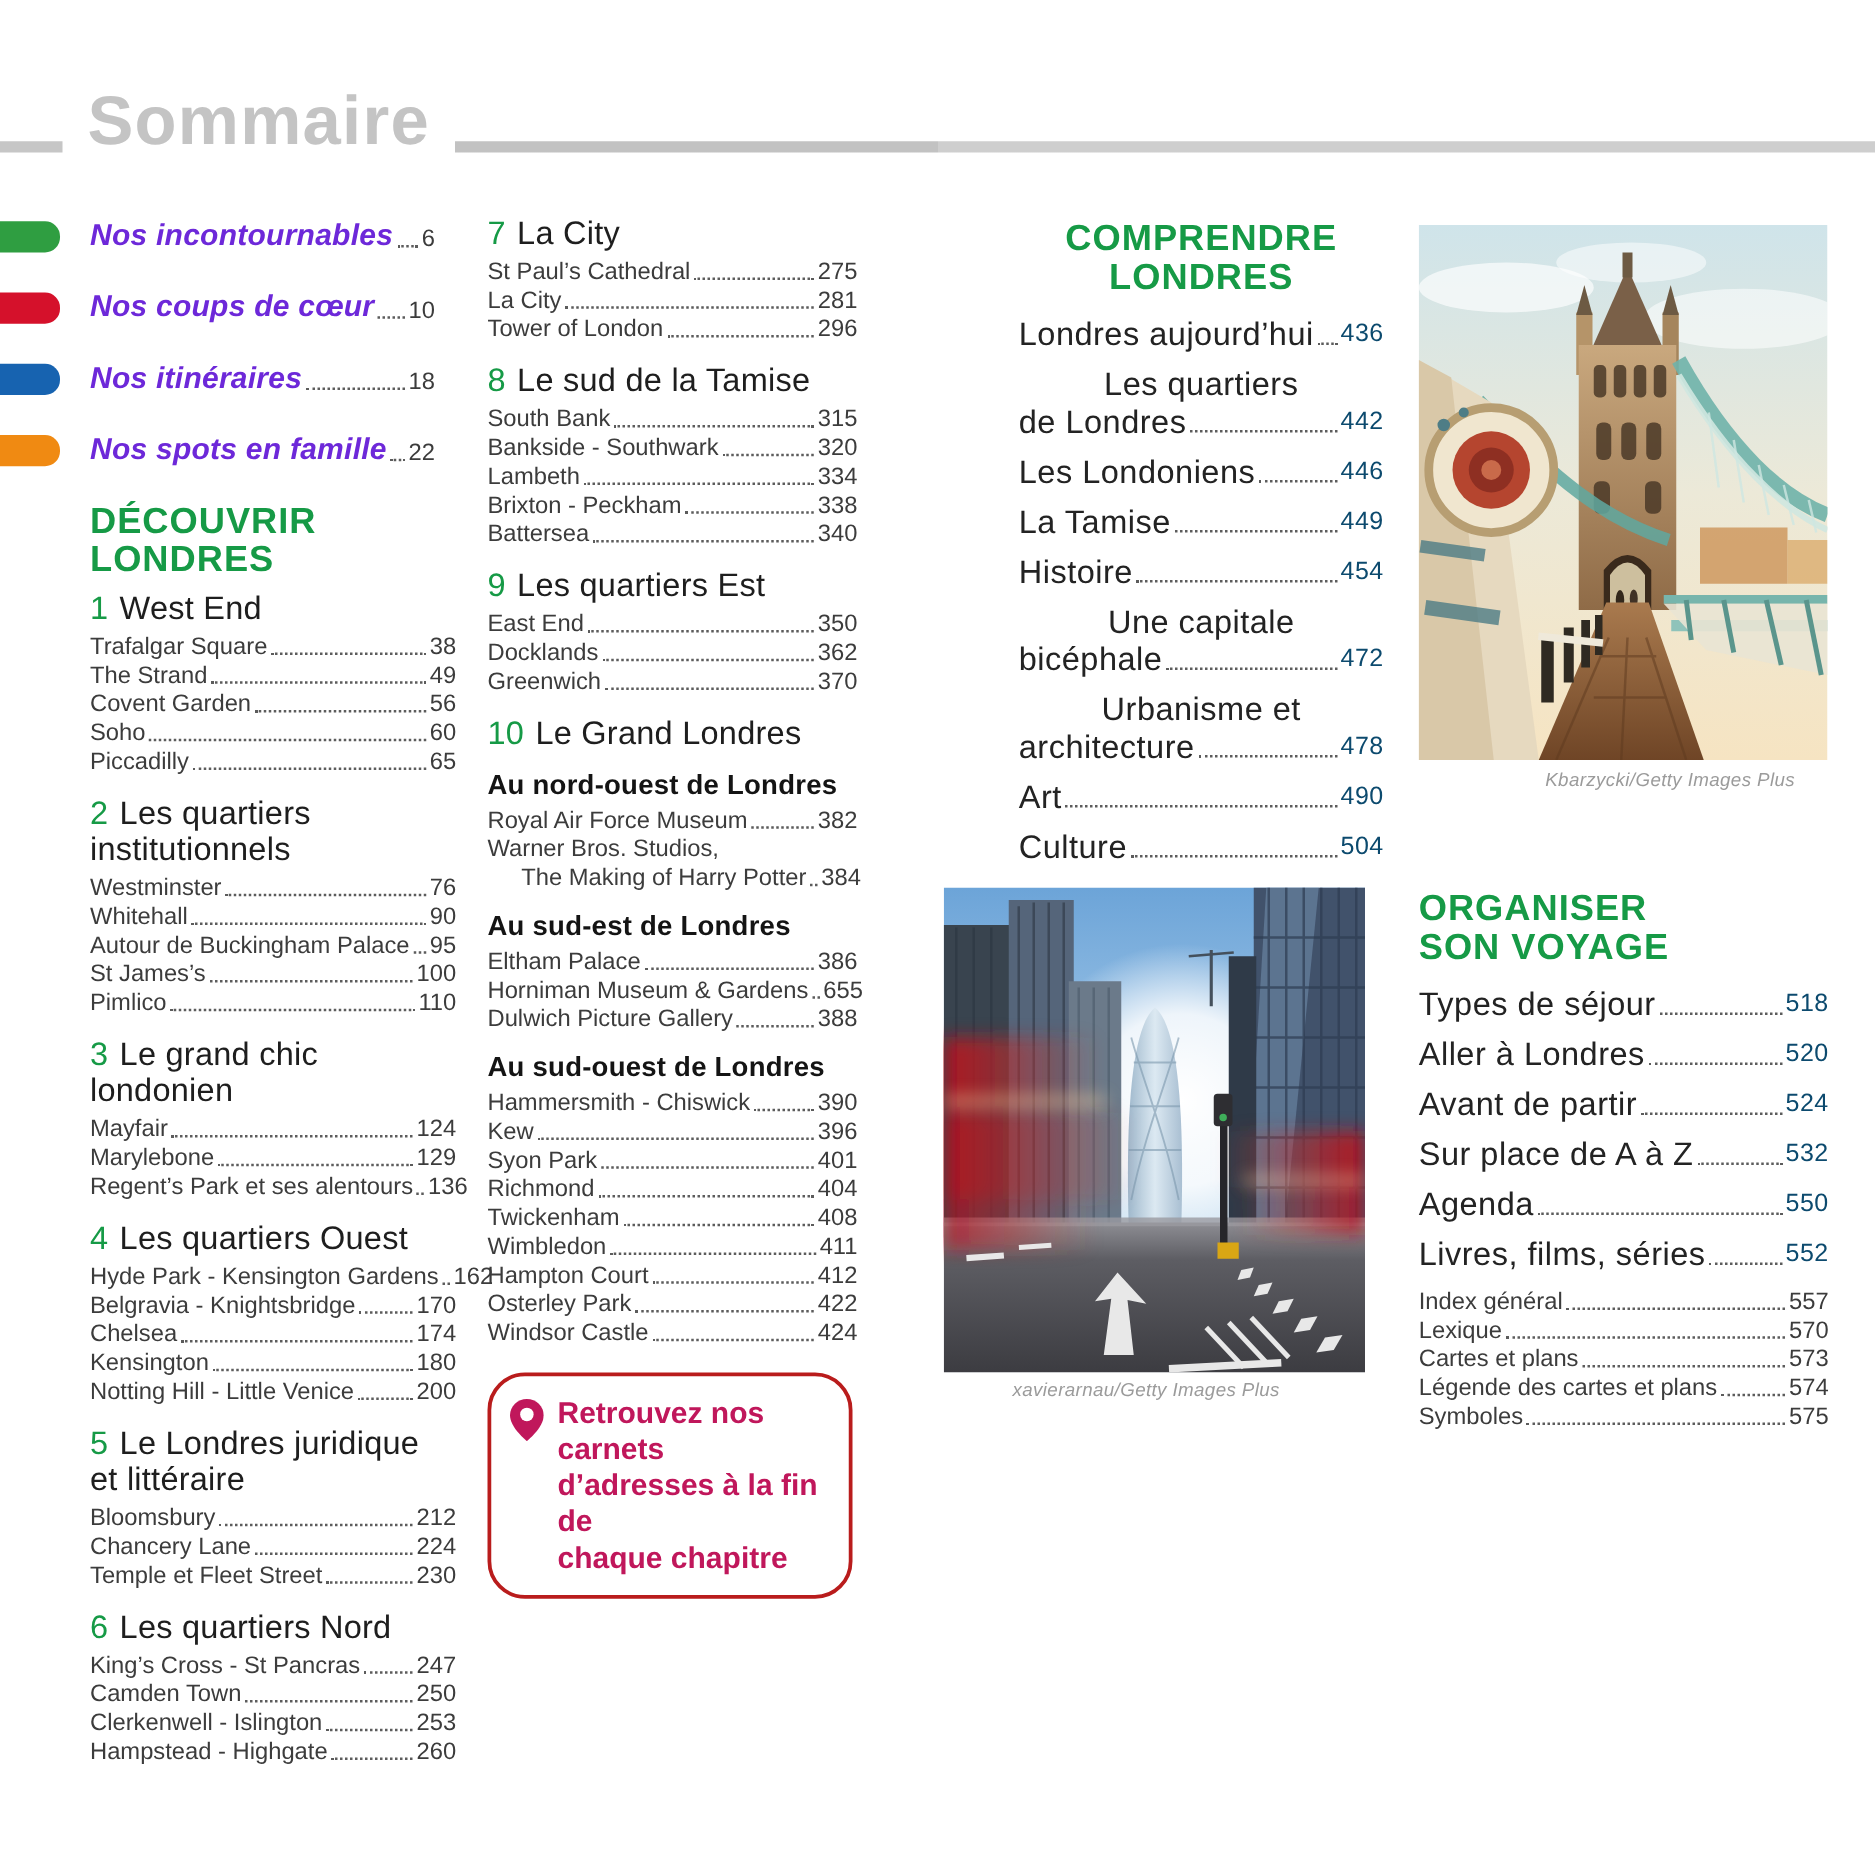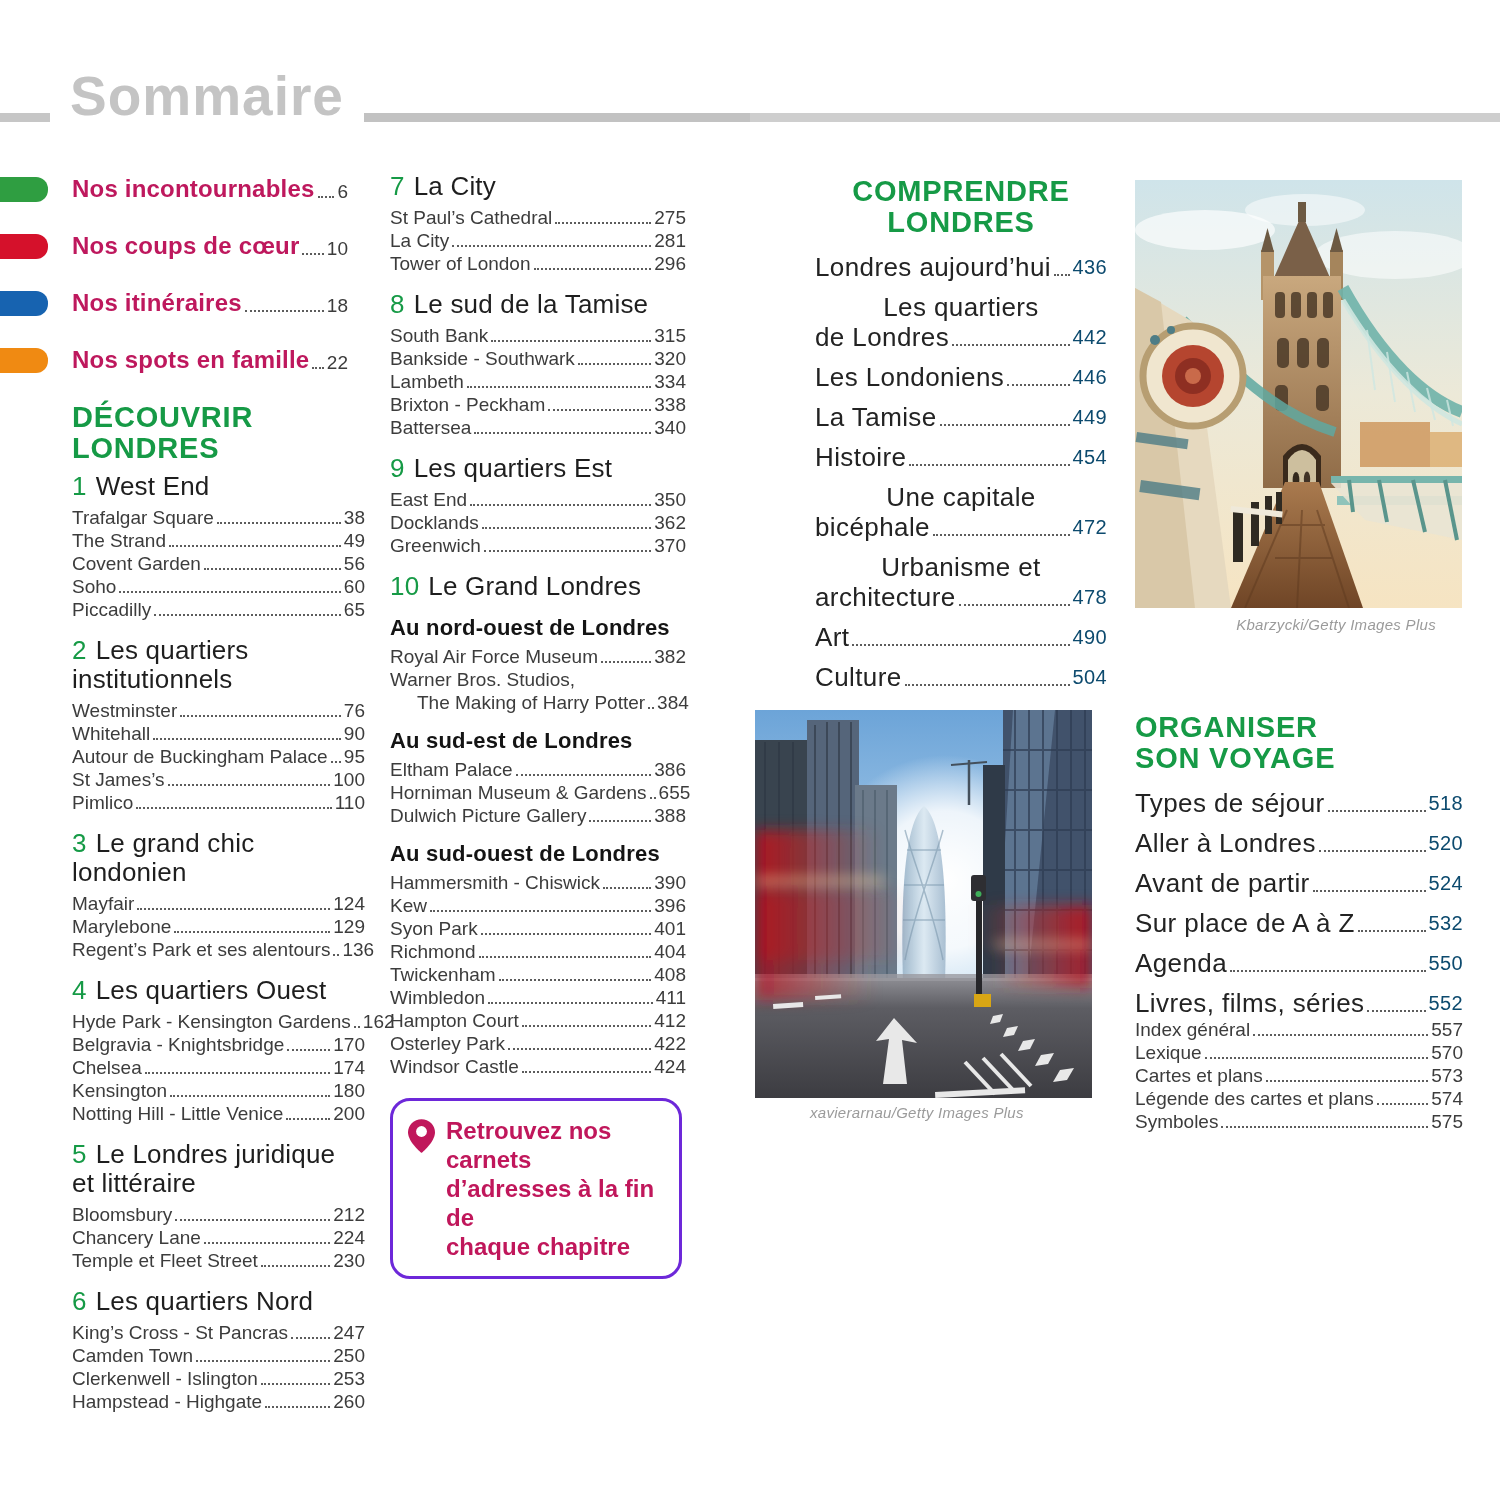--- a/index.html
+++ b/index.html
@@ -11,21 +11,21 @@
               color:#c4c4c4;letter-spacing:1px;margin:0;}
   .rule{position:absolute;height:9px;background:#c6c6c6;}
   .rule-left{left:0;top:113px;width:50px;}
   .rule-right{left:364px;top:113px;width:1136px;
               background:linear-gradient(to right,#c2c2c2 0 34%,#cecece 34%);}
 
   
   .quick{position:absolute;left:0;top:176px;width:348px;}
   .quick-row{display:flex;align-items:center;height:26px;margin-bottom:31px;}
   .qbar{width:48px;height:25px;border-radius:0 12px 12px 0;flex:0 0 48px;margin-right:24px;}
-  .qlabel{font-weight:bold;font-size:24px;color:#be185d;white-space:nowrap;letter-spacing:0.2px;}
+  .qlabel{font-weight:bold;font-size:24px;color:#6d28d9;white-space:nowrap;letter-spacing:0.2px;font-style:italic;}
   .qrow-inner{display:flex;align-items:flex-end;flex:1;}
   .qpage{font-size:19px;color:#3c3c3c;}
 
   
   .row{display:flex;align-items:flex-end;}
   .dots{flex:1;min-width:6px;border-bottom:2.5px dotted #5c5c5c;margin:0 3px 5px 3px;}
   .page{font-size:19px;color:#3c3c3c;white-space:nowrap;}
   .elabel{white-space:nowrap;}
 
   
@@ -46,25 +46,25 @@
   .chap-title{white-space:pre-line;}
   .entry{font-size:19px;line-height:23px;color:#3c3c3c;}
   .subhead{font-weight:bold;font-size:22px;color:#141414;margin:14px 0 4px 0;letter-spacing:0.2px;}
   .indent{padding-left:27px;}
 
   
   .bigitem{margin-top:10px;font-size:26px;line-height:30px;color:#232323;letter-spacing:0.4px;}
   .col3 .bigitem:first-child,.col4 .bigitem:first-child{margin-top:14px;}
   .bigdots{border-bottom:2.2px dotted #5c5c5c;margin:0 2px 6px 3px;}
   .bigpage{font-size:20px;color:#0c4a6e;white-space:nowrap;}
-  .smallgroup{margin-top:0;}
+  .smallgroup{margin-top:12px;}
 
   
   .note{position:absolute;left:390px;top:1098px;width:292px;box-sizing:border-box;
-        border:3px solid #6d28d9;border-radius:20px;background:#fff;
+        border:3px solid #b91c1c;border-radius:30px;background:#fff;
         padding:15px 12px 15px 15px;display:flex;gap:11px;align-items:flex-start;}
   .note-text{color:#c0175b;font-weight:bold;font-size:24px;line-height:29px;white-space:pre-line;}
   .pin{flex:0 0 27px;margin-top:3px;}
 
   
   .photo{position:absolute;display:block;}
   .photo1{left:1135px;top:180px;width:327px;height:428px;}
   .photo2{left:755px;top:710px;width:337px;height:388px;}
   .credit{position:absolute;font-size:15px;font-style:italic;color:#9b9b9b;letter-spacing:0.3px;}
   .credit1{left:1135px;top:616px;width:327px;text-align:right;box-sizing:border-box;padding-right:26px;}

